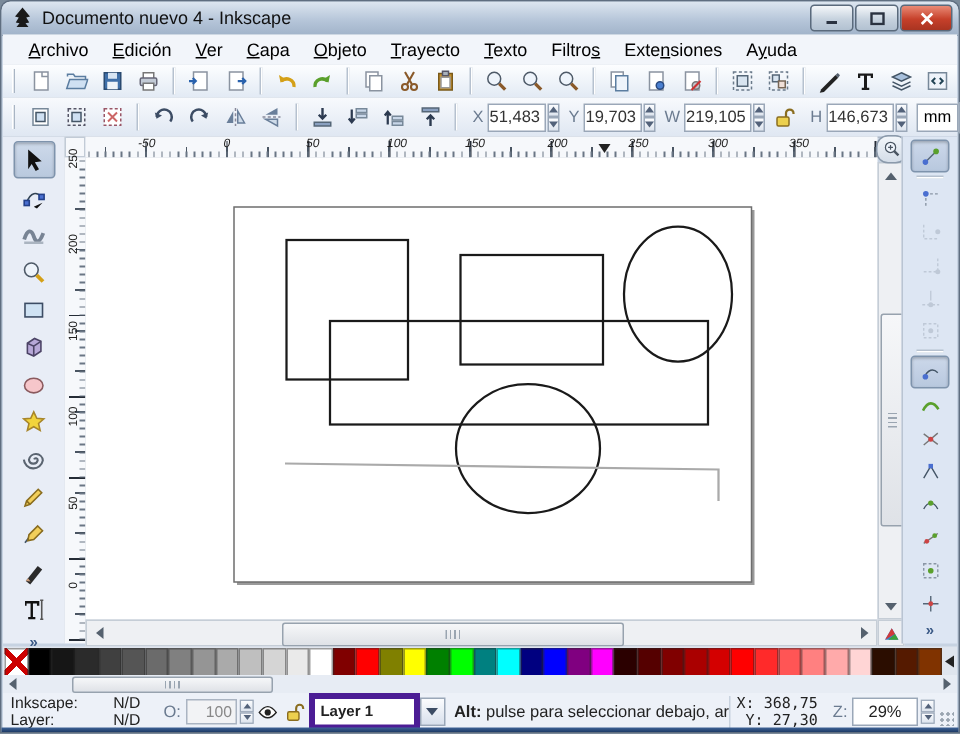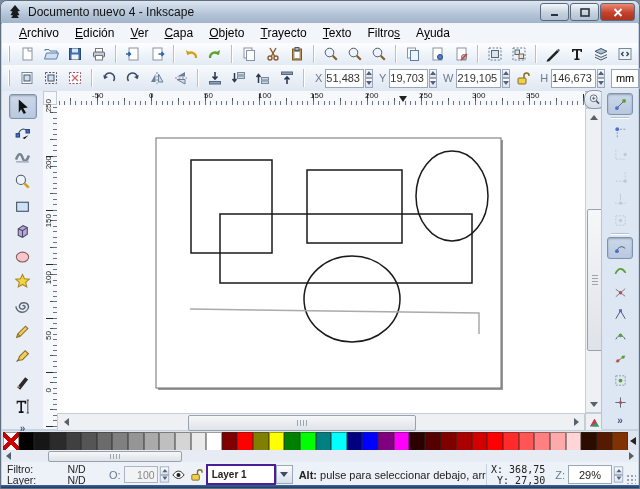--- a/index.html
+++ b/index.html
@@ -56,21 +56,21 @@
   .tool.active{background:linear-gradient(#cdd9ea,#b9c9de);border:1px solid #7e93ac;box-shadow:inset 0 1px 2px rgba(0,0,0,.25);}
   .tool-overflow{margin-top:4px;color:#3b5a86;font-weight:bold;font-size:10px;}
   .corner{position:absolute;left:42px;top:90px;width:14px;height:14px;background:#f6f8fb;border:1px solid #c2cbd6;box-sizing:border-box;}
   .hruler{position:absolute;left:56px;top:90px;width:528px;height:14px;background:#f6f8fb;
     border-bottom:1px solid #b9c4d2;
     background-image:
       repeating-linear-gradient(90deg,#6a7685 0 1px,transparent 1px 5.4px),
       repeating-linear-gradient(90deg,#4a5562 0 1px,transparent 1px 27px),
       repeating-linear-gradient(90deg,#252c36 0 1px,transparent 1px 54px);
     background-size:100% 4px,100% 7px,100% 11px;
-    background-repeat:repeat-x;background-position:2px bottom,13px bottom,40px bottom;}
+    background-repeat:repeat-x;background-position:2px bottom,13px bottom,40px bottom;font-style:italic;}
   .hruler .rlabel{position:absolute;top:0;font-size:8px;color:#222;transform:translateX(-2px);}
   .cursor-marker{position:absolute;top:5px;width:0;height:0;border:4px solid transparent;border-top:6px solid #222;}
   .vruler{position:absolute;left:42px;top:104px;width:14px;bottom:59px;background:#f6f8fb;
     border-right:1px solid #b9c4d2;
     background-image:
       repeating-linear-gradient(180deg,#6a7685 0 1px,transparent 1px 5.4px),
       repeating-linear-gradient(180deg,#4a5562 0 1px,transparent 1px 27px),
       repeating-linear-gradient(180deg,#252c36 0 1px,transparent 1px 54px);
     background-size:4px 100%,7px 100%,11px 100%;
     background-repeat:repeat-y;background-position:right 2px,right 7px,right 51px;}
@@ -126,21 +126,21 @@
     background:repeating-linear-gradient(90deg,#9aa5b1 0 1px,transparent 1px 3px);}
   
   .statusbar{position:absolute;left:1px;right:1px;top:461px;height:25px;background:#edf1f8;
     display:flex;align-items:center;font-size:11px;color:#222;}
   .fs-block{display:grid;grid-template-columns:auto auto;column-gap:14px;row-gap:0;
     padding-left:5px;width:96px;font-size:10.5px;line-height:11px;}
   .opbox{width:30px;height:15px;border:1px solid #aab4c2;background:#f2f3f5;color:#888;
     font-size:10.5px;display:flex;align-items:center;justify-content:flex-end;padding-right:2px;}
   .sicon{width:18px;height:16px;display:flex;align-items:center;justify-content:center;}
   .sicon svg{width:15px;height:15px;}
-  .layerbox{width:62px;height:17px;border:2px solid #4c1d95;background:#fff;display:flex;
+  .layerbox{width:62px;height:17px;border:4px solid #4c1d95;background:#fff;display:flex;
     align-items:center;padding-left:4px;font-size:10px;font-weight:bold;text-align:right;}
   .msg{flex:1;white-space:nowrap;overflow:hidden;margin-left:6px;font-size:11px;}
   .xy{font-family:"DejaVu Sans Mono",monospace;font-size:10px;line-height:11px;text-align:right;
     padding:0 4px;border-left:1px solid #c8d2de;}
   .zoombox{width:42px;height:17px;border:1px solid #9aa7b8;background:#fff;display:flex;
     align-items:center;justify-content:center;font-size:11px;}
   .gripdots{width:10px;height:10px;margin:8px 2px 0 2px;
     background:radial-gradient(circle at 2px 2px,#9aa5b1 1px,transparent 1.4px) 0 0/4px 4px;}
   .bottomborder{position:absolute;left:0;right:0;bottom:0;height:3px;
     background:linear-gradient(#3f6497,#1d3a66);}
@@ -179,20 +179,21 @@
 
   <div class="menubar" id="menubar">
       <span class="menuitem"><u>A</u>rchivo</span>
       <span class="menuitem"><u>E</u>dición</span>
       <span class="menuitem"><u>V</u>er</span>
       <span class="menuitem"><u>C</u>apa</span>
       <span class="menuitem"><u>O</u>bjeto</span>
       <span class="menuitem"><u>T</u>rayecto</span>
       <span class="menuitem"><u>T</u>exto</span>
       <span class="menuitem">Filtro<u>s</u></span>
+      <span class="menuitem">Exte<u>n</u>siones</span>
       <span class="menuitem">A<u>y</u>uda</span>
     </div>
 
   <div class="cmdbar" id="cmdbar">
       <span class="grip"></span>
       <span class="tbtn">
         <svg viewBox="0 0 16 16">
           <rect x="4" y="2" width="9" height="12" fill="#fff" stroke="#8a93a0"></rect>
           <path d="M9 2v3h4" fill="none" stroke="#8a93a0"></path>
         </svg>
@@ -737,21 +738,21 @@
   <div class="palscroll">
     <span class="sarrow left" style="left:1px;top:0;"></span>
     <span class="sarrow right" style="right:1px;top:0;"></span>
     <span class="palthumb">
         <span class="hgrip"></span>
       </span>
   </div>
 
   <div class="statusbar">
     <div class="fs-block">
-      <span>Filtro:</span>
+      <span>Inkscape:</span>
       <span>N/D</span>
       <span>Layer:</span>
       <span>N/D</span>
     </div>
     <span class="fldlbl">O:</span>
     <span class="opbox">100</span>
     <span class="spin statusspin">
         <i class="up"></i>
         <i class="dn"></i>
       </span>

